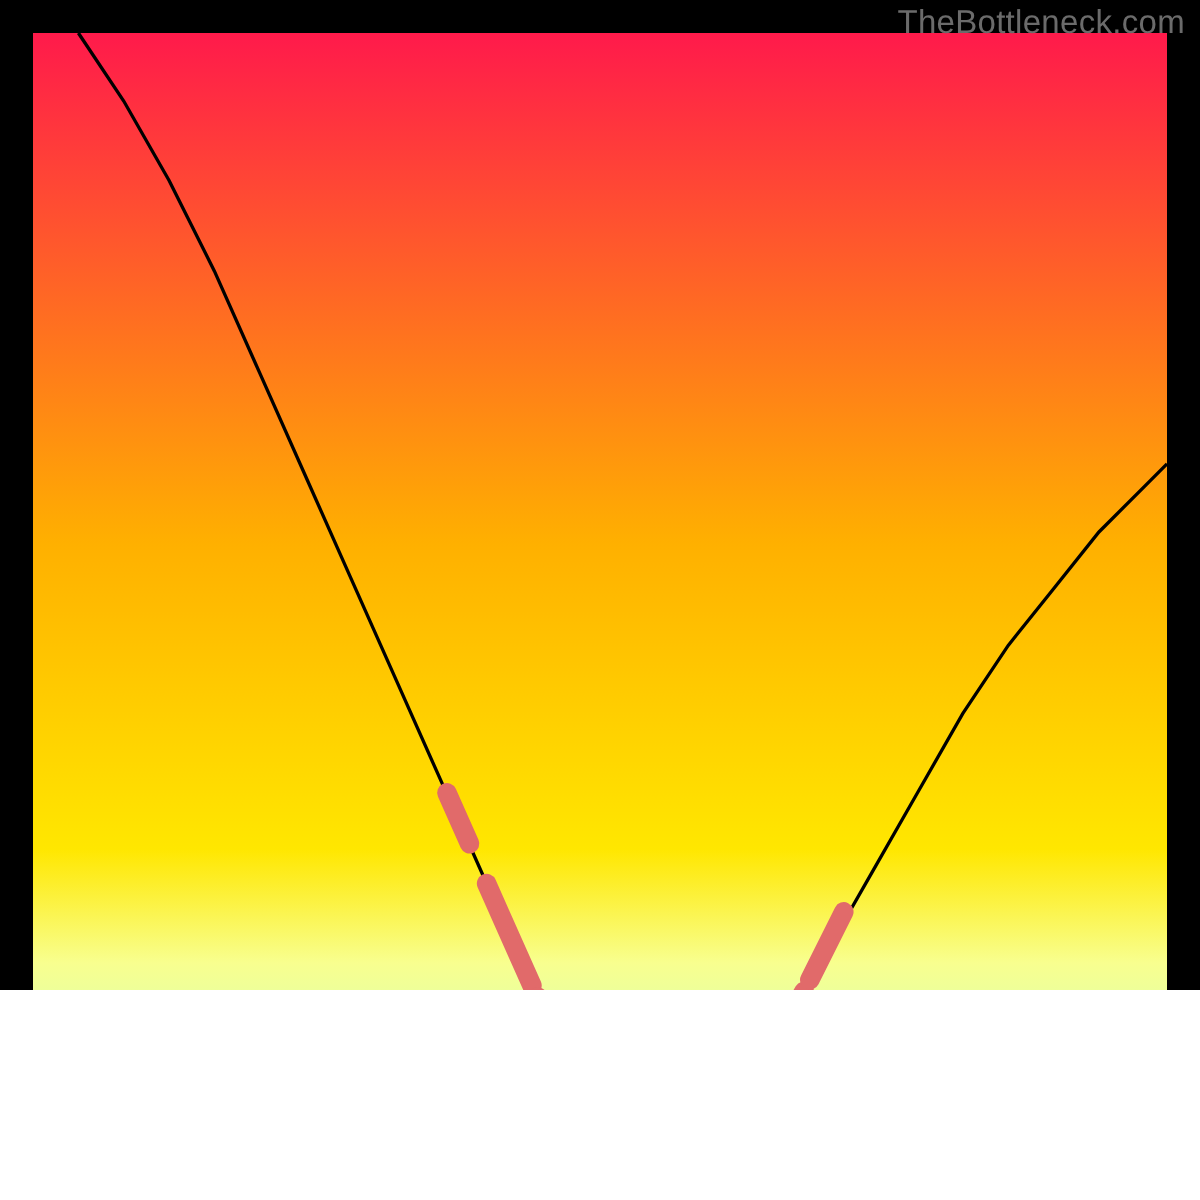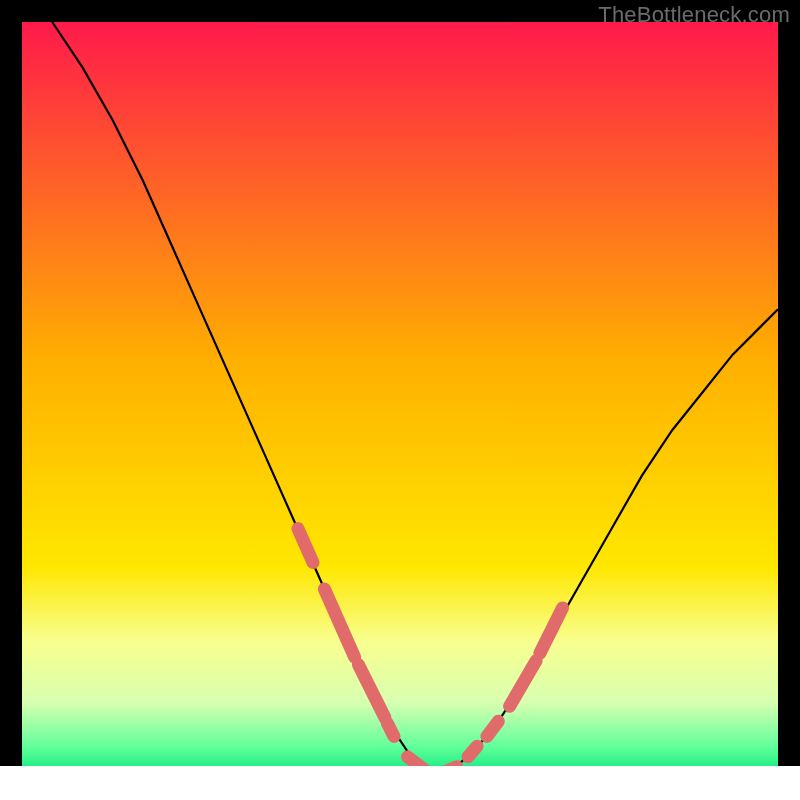--- a/index.html
+++ b/index.html
@@ -4,21 +4,21 @@
 <style>
   body {
     margin: 0;
     padding: 0;
     background: #fff;
     font-family: Arial, sans-serif;
   }
   .chart-container {
     position: relative;
     width: 800px;
-    height: 766px;
+    height: 660px;
   }
   .watermark {
     position: absolute;
     top: 2px;
     right: 10px;
     color: #6b6b6b;
     font-size: 22px;
     font-weight: 400;
     letter-spacing: 0.2px;
     z-index: 10;

